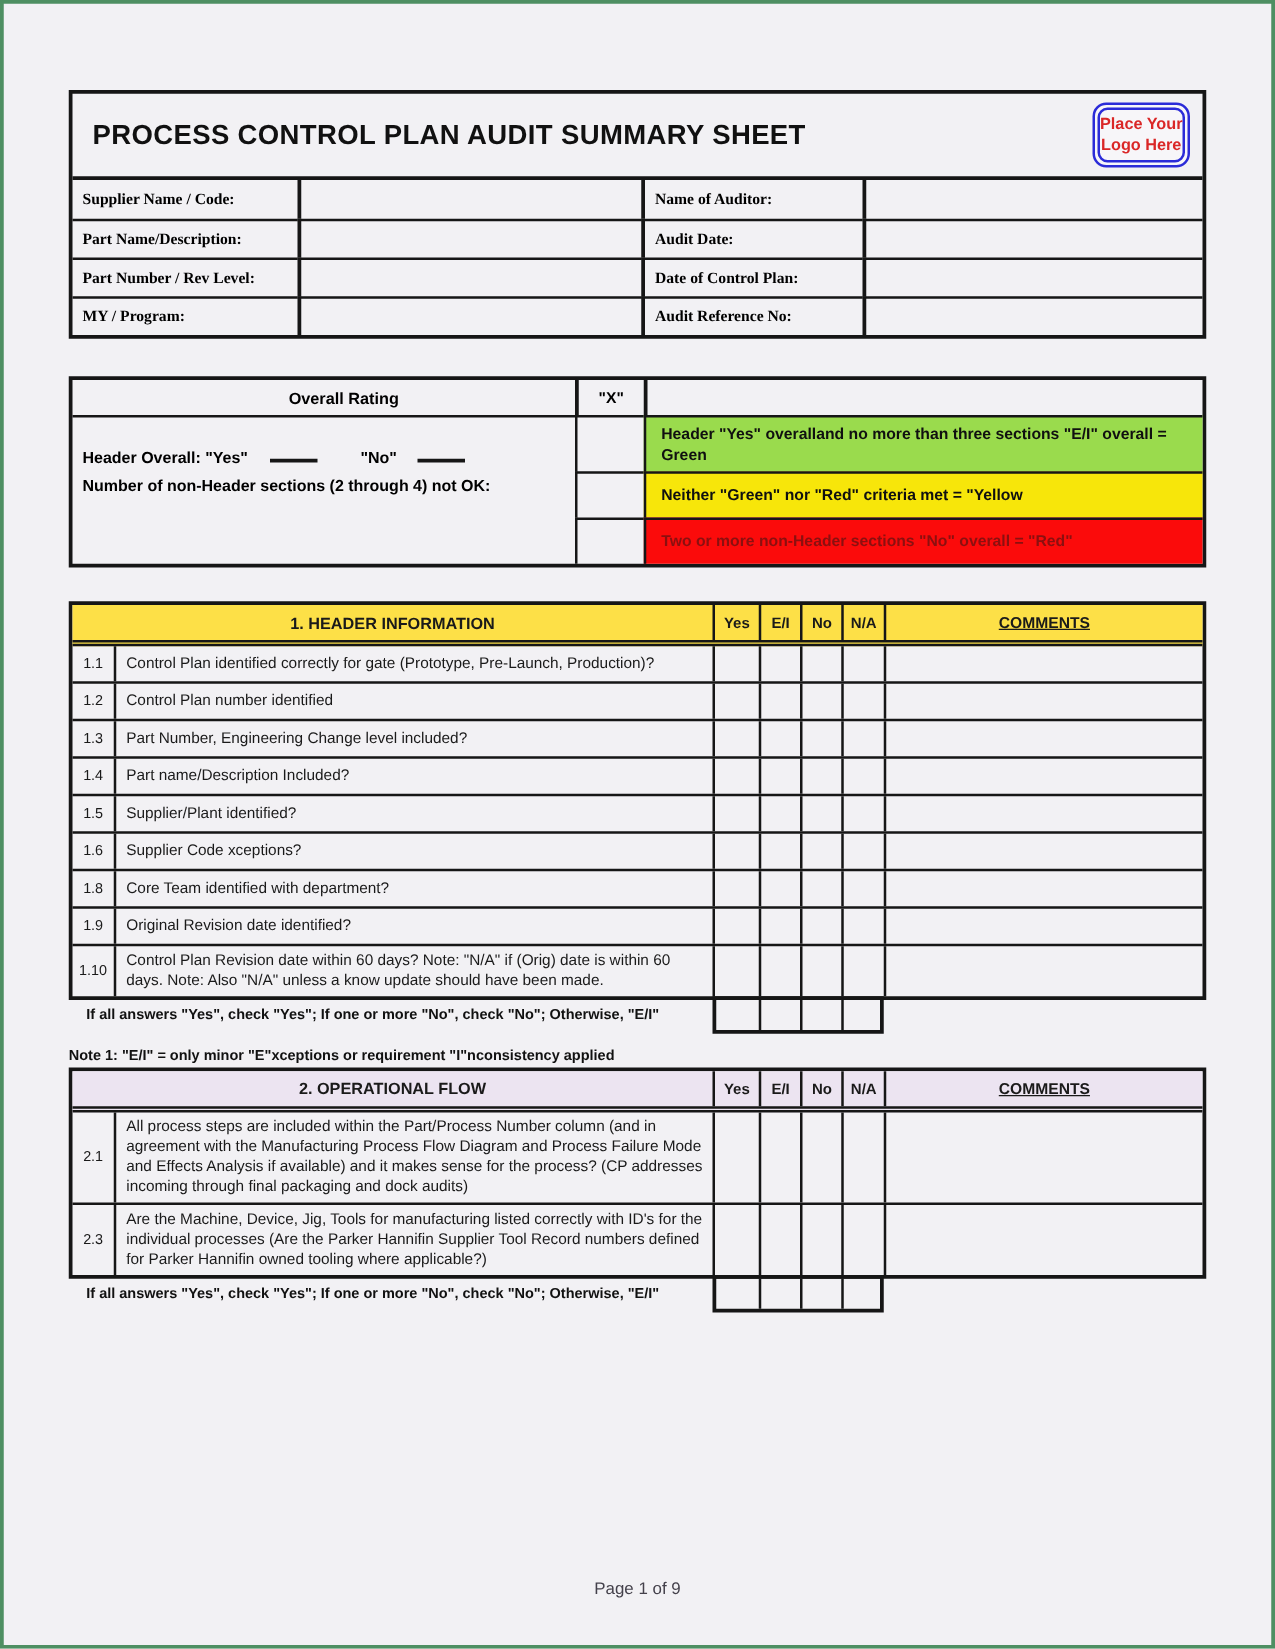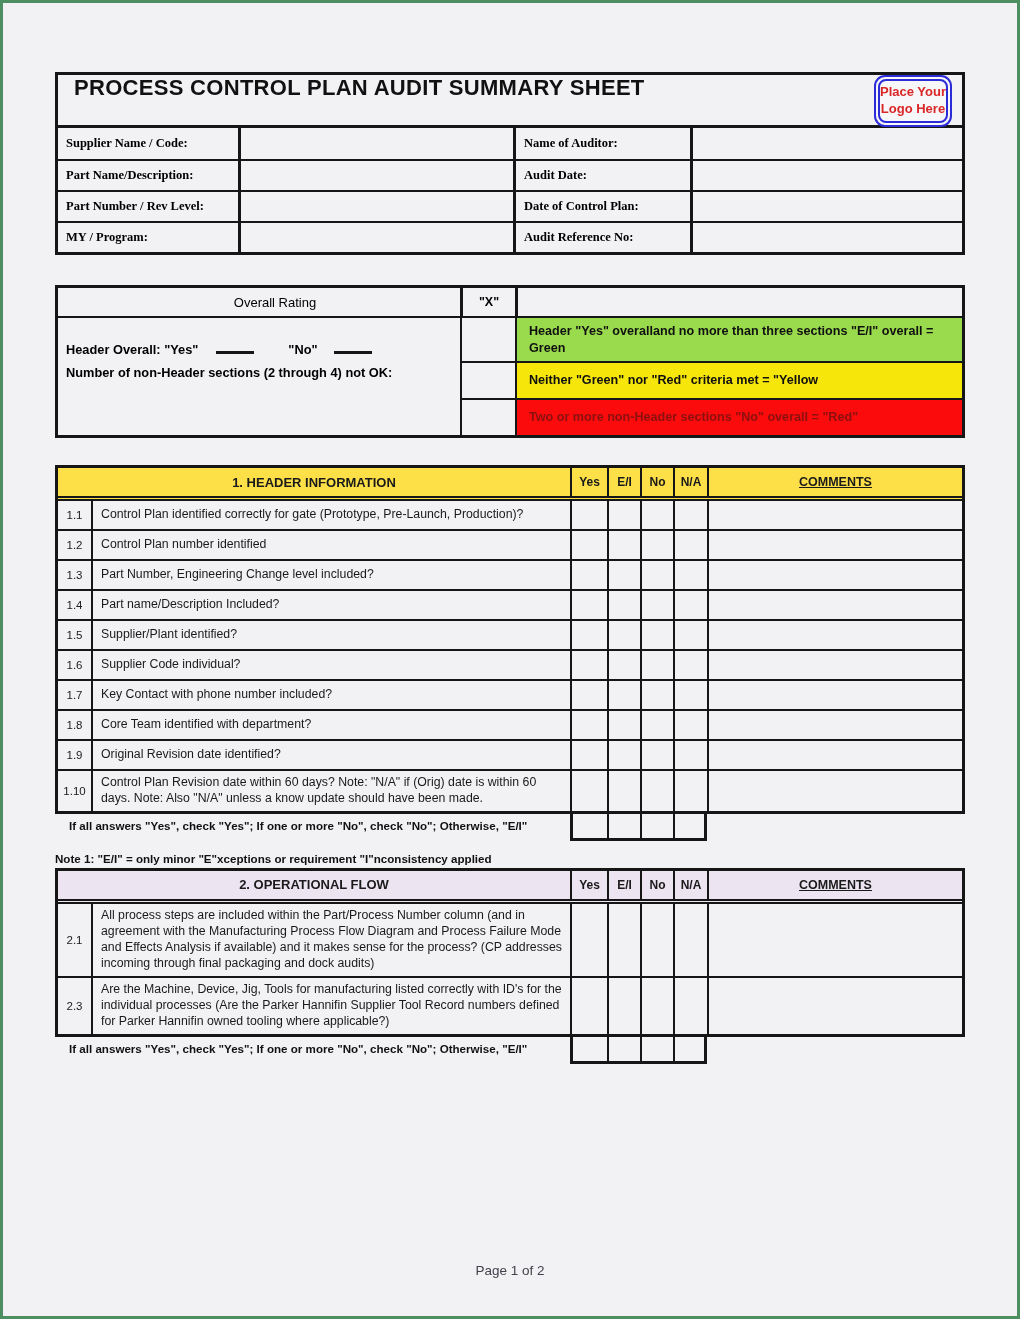--- a/index.html
+++ b/index.html
@@ -11,22 +11,22 @@
     border: 3px solid #4e8f62;
     background: #f2f1f4;
     padding: 69px 52px 0 52px;
     overflow: hidden;
     position: relative;
   }
 
   
   .hdr-box { border: 3px solid #161616; width: 910px; }
   .title-row {
-    display: flex; align-items: flex-start; justify-content: space-between;
-    height: 53px; border-bottom: 3px solid #161616; padding: 0 10px 0 16px; gap: 28px;
+    display: flex; align-items: center; justify-content: space-between;
+    height: 69px; border-bottom: 3px solid #161616; padding: 0 10px 0 16px; gap: 28px;
   }
   .doc-title { font-size: 22px; font-weight: bold; letter-spacing: 0.3px; color: #111; }
   .logo-outer {
     border: 2px solid #2b2bd8; border-radius: 11px; padding: 2px; background: #f7f6f9;
     cursor: pointer;
   }
   .logo-inner {
     border: 2px solid #2b2bd8; border-radius: 8px; padding: 3px 0;
     text-align: center; font-weight: bold; font-size: 13px; line-height: 1.3;
   }
@@ -44,21 +44,21 @@
   
   .rating-box {
     margin-top: 30px; border: 3px solid #161616; width: 910px;
     display: grid; grid-template-columns: 402px 55px 1fr;
     grid-template-rows: 28px 45px 37px 37px;
   }
   .rating-box .rcell { border-left: 2px solid #161616; border-top: 2px solid #161616; }
   .rating-box .no-l { border-left: none; }
   .rating-title {
     grid-column: 1; grid-row: 1; display: flex; align-items: center; justify-content: center;
-    font-weight: normal; font-size: 13px; padding-left: 32px;
+    font-weight: bold; font-size: 13px; padding-left: 32px;
   }
   .x-hdr {
     grid-column: 2; grid-row: 1; display: flex; align-items: center; justify-content: center;
     font-weight: bold; font-size: 12.5px; border-left: 3px solid #161616;
   }
   .rating-hdr-right { grid-column: 3; grid-row: 1; border-left: 3px solid #161616; }
   .rating-left { grid-column: 1; grid-row: 2 / 5; padding: 14px 8px 0 8px; font-size: 12.8px; font-weight: bold; }
   .rl-line1 { display: flex; align-items: baseline; margin-top: 8px; }
   .blank-line { display: inline-block; width: 38px; border-bottom: 3px solid #161616; height: 14px; }
   .rl-line2 { margin-top: 8px; }
@@ -222,30 +222,21 @@
       <div class="c num">1.5</div>
       <div class="c txt">Supplier/Plant identified?</div>
       <div class="c chk"></div>
       <div class="c chk"></div>
       <div class="c chk"></div>
       <div class="c chk"></div>
       <div class="c com"></div>
     </div>
     <div class="trow">
       <div class="c num">1.6</div>
-      <div class="c txt">Supplier Code individual?</div>
-      <div class="c chk"></div>
-      <div class="c chk"></div>
-      <div class="c chk"></div>
-      <div class="c chk"></div>
-      <div class="c com"></div>
-    </div>
-    <div class="trow">
-      <div class="c num">1.7</div>
-      <div class="c txt">Key Contact with phone number included?</div>
+      <div class="c txt">Supplier Code xceptions?</div>
       <div class="c chk"></div>
       <div class="c chk"></div>
       <div class="c chk"></div>
       <div class="c chk"></div>
       <div class="c com"></div>
     </div>
     <div class="trow">
       <div class="c num">1.8</div>
       <div class="c txt">Core Team identified with department?</div>
       <div class="c chk"></div>
@@ -323,14 +314,14 @@
     <div class="flabel">If all answers "Yes", check "Yes"; If one or more "No", check "No";  Otherwise, "E/I"</div>
     <div class="fbox">
       <div class="fcell no-l"></div>
       <div class="fcell"></div>
       <div class="fcell"></div>
       <div class="fcell"></div>
     </div>
     <div></div>
   </div>
 
-  <div class="page-footer">Page 1 of 2</div>
+  <div class="page-footer">Page 1 of 9</div>
 </div>
 
 </body></html>

